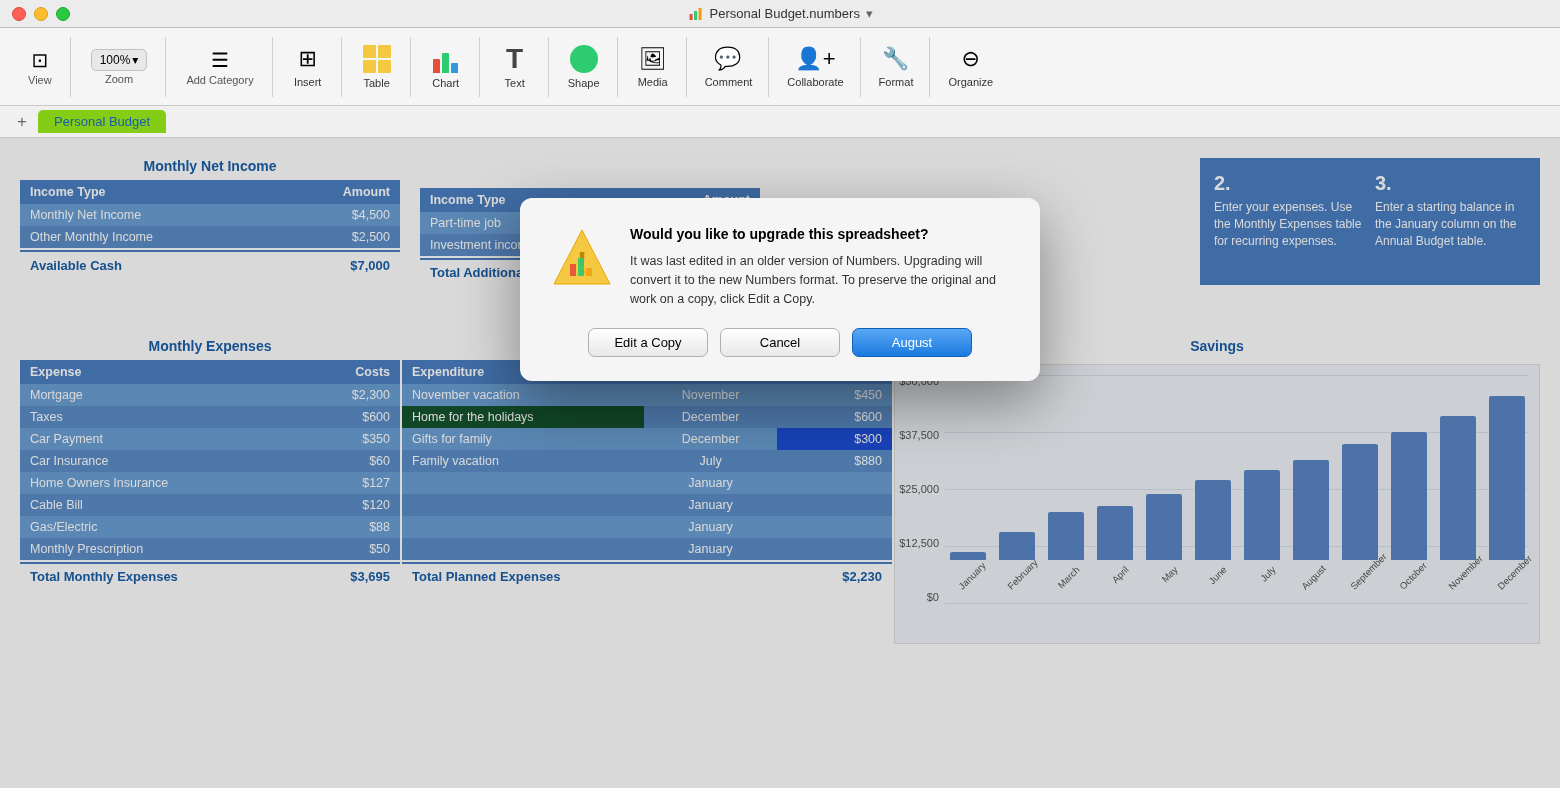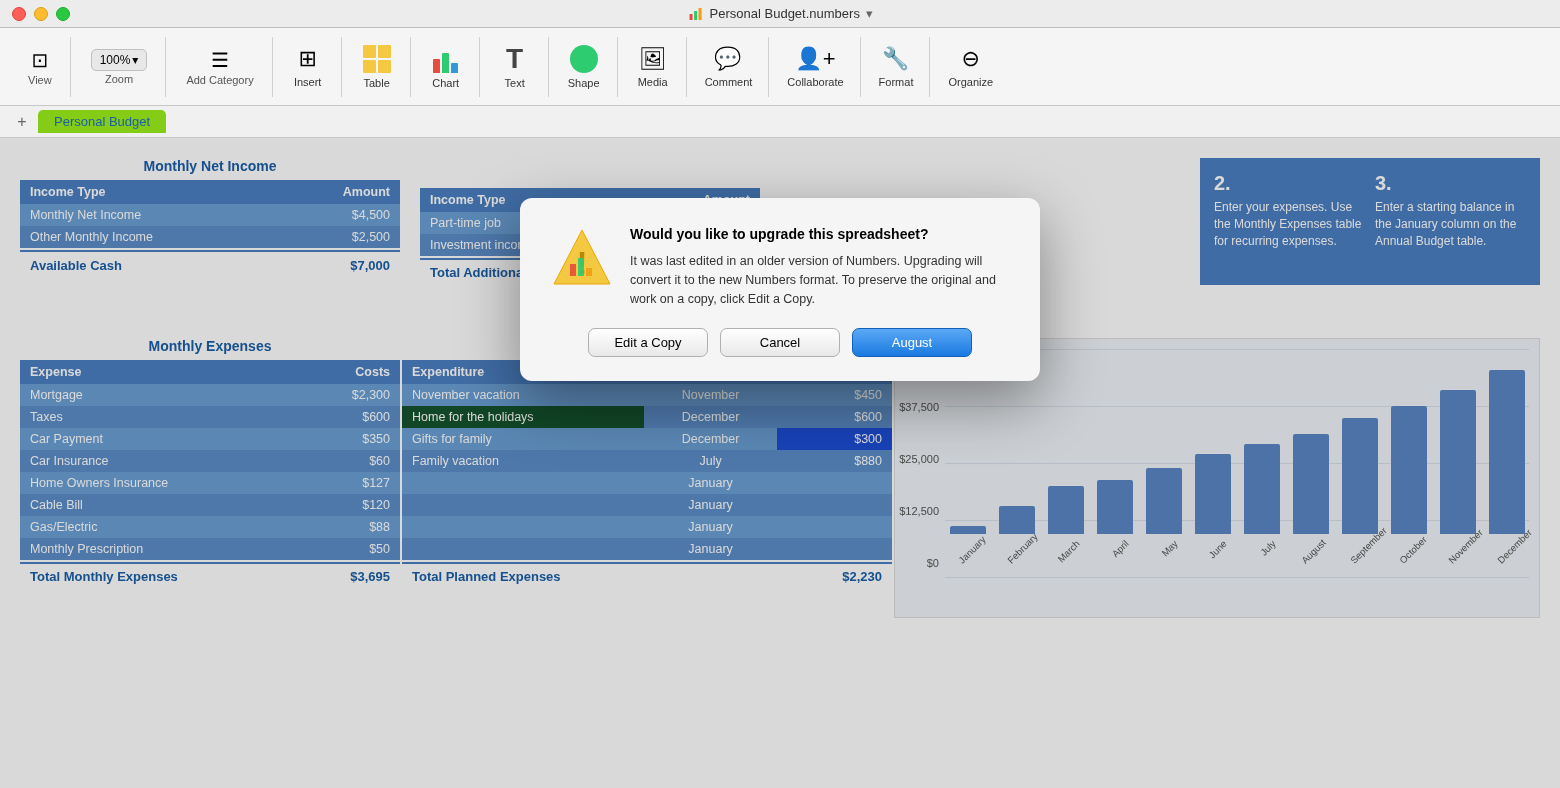--- a/index.html
+++ b/index.html
@@ -336,21 +336,21 @@
       background: #f0f4f8;
       border: 1px solid #ddd;
       padding: 10px 10px 40px 50px;
       position: relative;
       height: 280px;
     }
     .chart-y-labels {
       position: absolute;
       left: 0;
       top: 10px;
-      bottom: 48px;
+      bottom: 40px;
       width: 50px;
       display: flex;
       flex-direction: column;
       justify-content: space-between;
       align-items: flex-end;
       padding-right: 6px;
       font-size: 11px;
       color: #555;
     }
     .chart-bars-container {
@@ -733,20 +733,21 @@
               </tr>
             </tbody>
         </table>
         <div class="planned-total-row">
           <span>Total Planned Expenses</span>
           <span>$2,230</span>
         </div>
       </div>
 
       <div class="savings-section">
+        <h3>Savings</h3>
         <div class="chart-area">
 
           <div class="chart-grid-lines">
             <div class="grid-line" style="top: 0%;"></div>
             <div class="grid-line" style="top: 25%;"></div>
             <div class="grid-line" style="top: 50%;"></div>
             <div class="grid-line" style="top: 75%;"></div>
             <div class="grid-line" style="top: 100%;"></div>
           </div>
 

